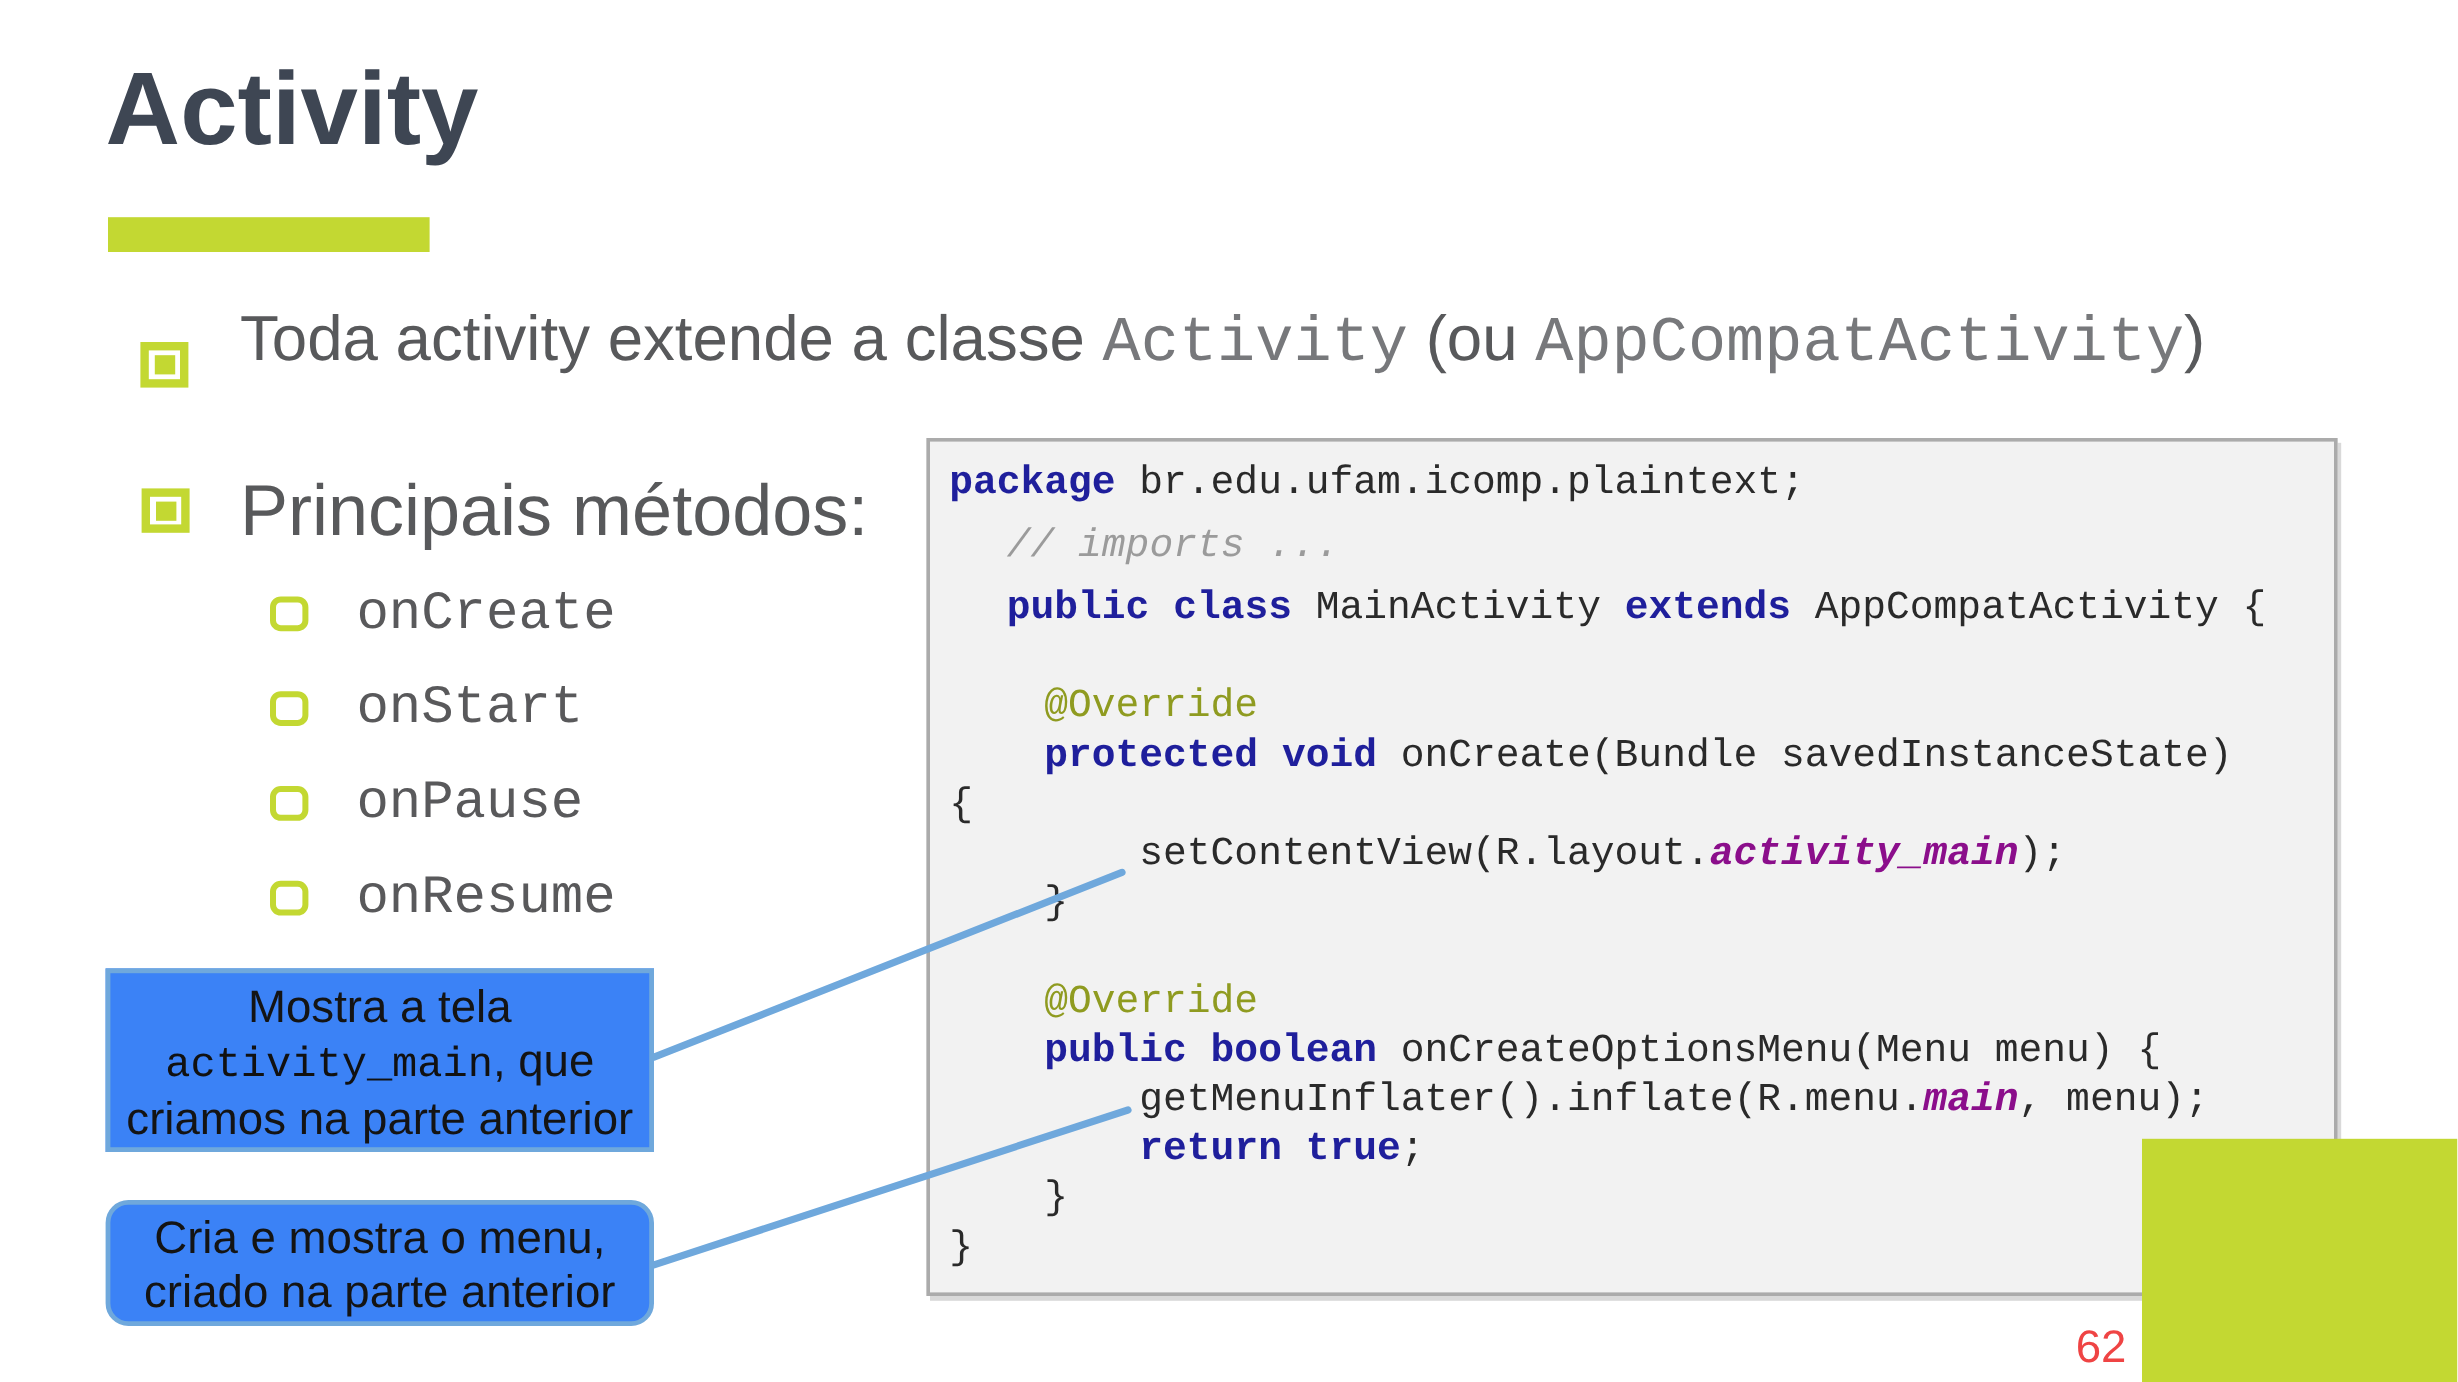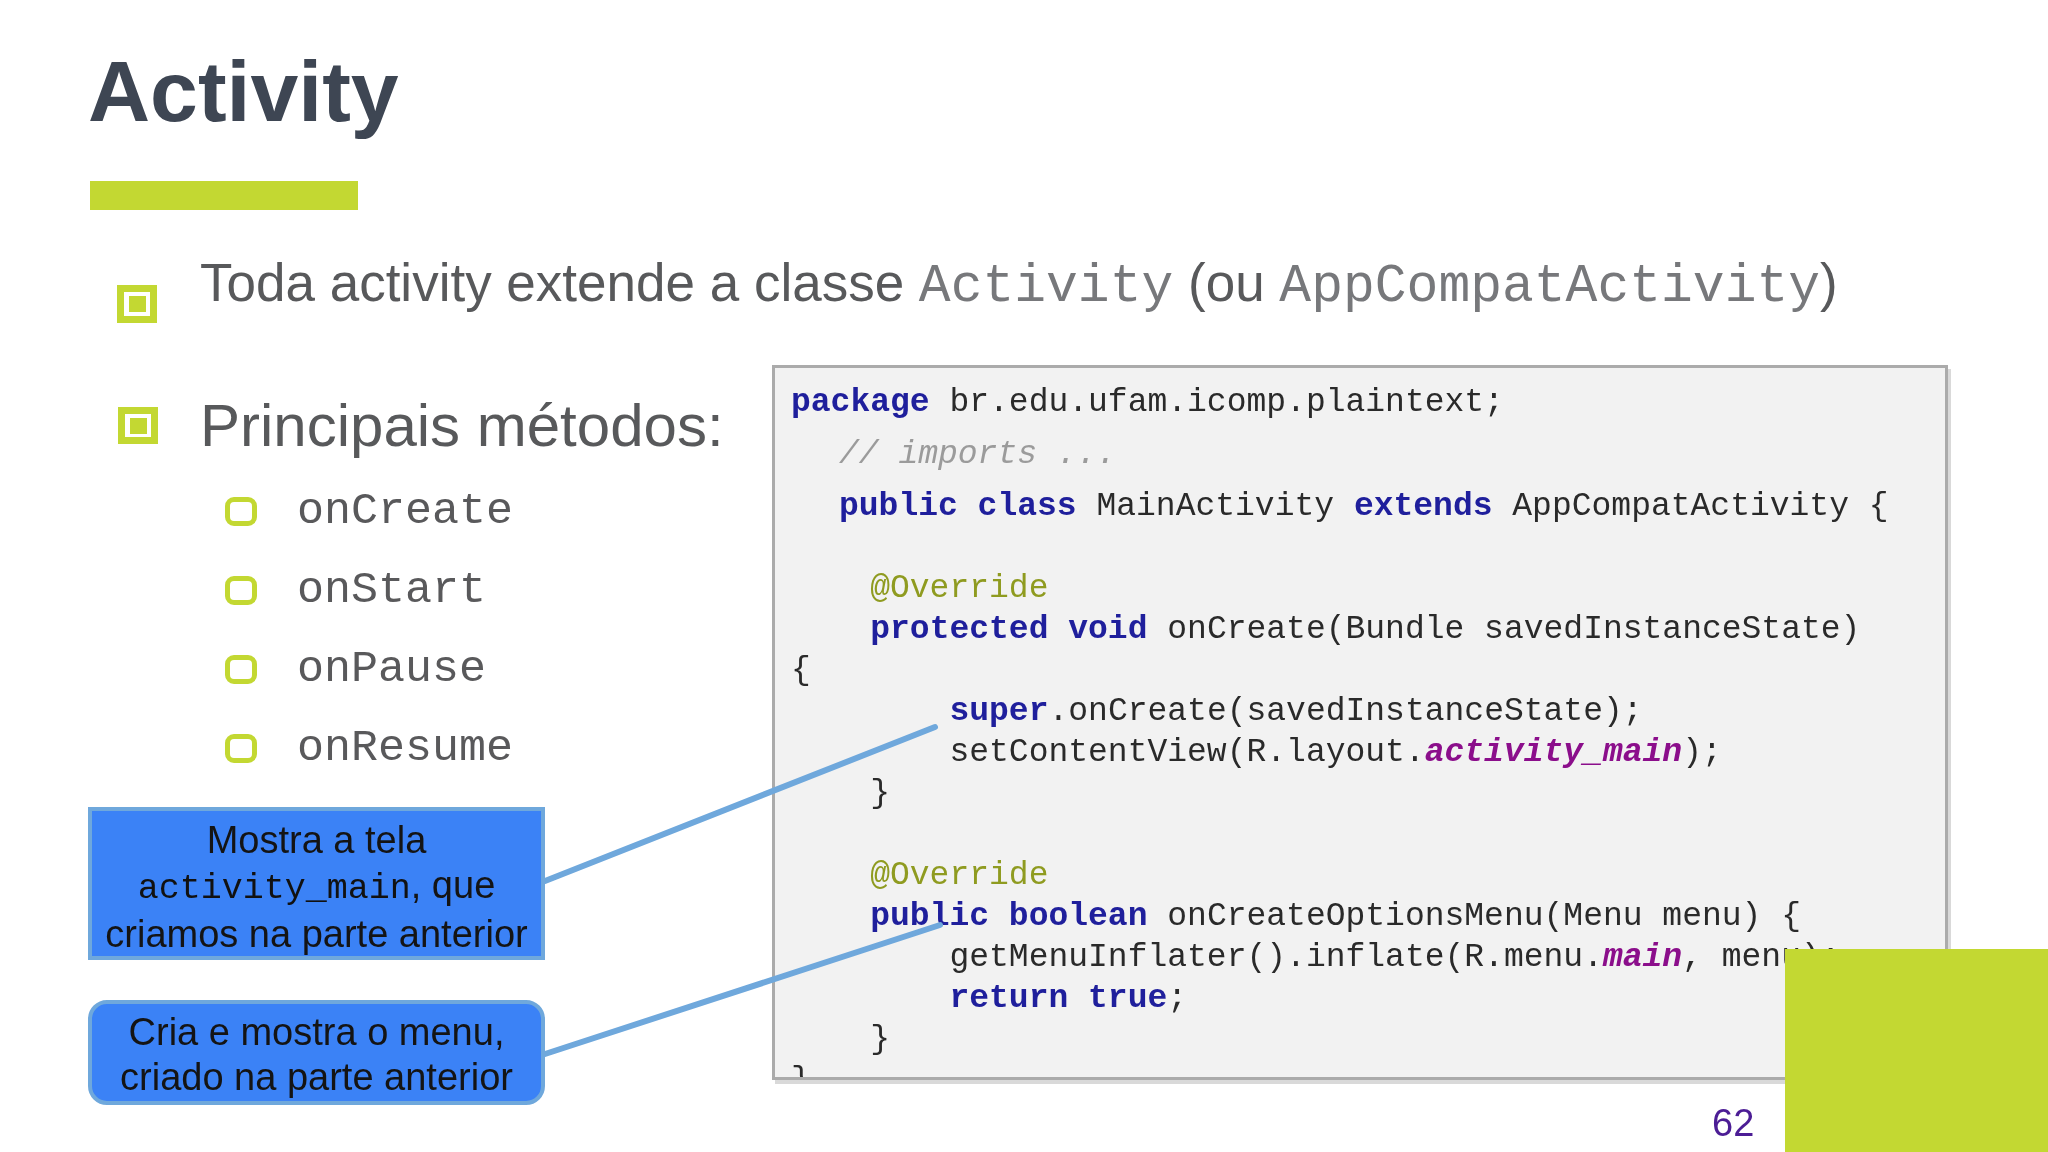--- a/index.html
+++ b/index.html
@@ -50,22 +50,22 @@
   
   .callout{position:absolute;box-sizing:border-box;width:457px;border:4px solid #6fa8dc;
            background:#3b82f6;text-align:center;color:#141414;font-size:38px;line-height:45px;z-index:3;}
   .callout .seg-sans{color:#141414;}
   .callout .seg-mono{font-family:"Liberation Mono",monospace;font-size:35px;color:#111111;}
   .callout1{left:88px;top:807px;height:153px;padding-top:7px;}
   .callout2{left:88px;top:1000px;height:105px;padding-top:6px;border-radius:19px;}
 
   
   .corner-square{position:absolute;left:1785px;top:949px;width:263px;height:203px;z-index:4;}
-  .page-number{position:absolute;left:1712px;top:1102px;width:60px;
-               font-size:38px;color:#4c1d95;z-index:5;}
+  .page-number{position:absolute;left:1712px;top:1102px;width:60px;text-align:right;
+               font-size:38px;color:#ef4444;z-index:5;}
 </style>
 </head>
 <body>
 
 <div class="slide">
 
   <div class="title">Activity</div>
   <div class="accent-bar" style="background: rgb(195, 216, 50);"></div>
 
   <div class="bullet-icon b1-icon">
@@ -102,21 +102,20 @@
     </div>
 
   <div class="codeblock">
       <div class="code-line"><span class="c-kw">package</span><span class="c-pl"> br.edu.ufam.icomp.plaintext;</span></div>
       <div class="code-line gap"><span class="c-cm">// imports ...</span></div>
       <div class="code-line gap"><span class="c-kw">public class</span><span class="c-pl"> MainActivity </span><span class="c-kw">extends</span><span class="c-pl"> AppCompatActivity {</span></div>
       <div class="code-line"> </div>
       <div class="code-line"><span class="c-an">    @Override</span></div>
       <div class="code-line"><span class="c-pl">    </span><span class="c-kw">protected void</span><span class="c-pl"> onCreate(Bundle savedInstanceState)</span></div>
       <div class="code-line"><span class="c-pl">{</span></div>
-      <div class="code-line"><span class="c-pl">        </span><span class="c-kw">super</span><span class="c-pl">.onCreate(savedInstanceState);</span></div>
       <div class="code-line"><span class="c-pl">        setContentView(R.layout.</span><span class="c-res">activity_main</span><span class="c-pl">);</span></div>
       <div class="code-line"><span class="c-pl">    }</span></div>
       <div class="code-line"> </div>
       <div class="code-line"><span class="c-an">    @Override</span></div>
       <div class="code-line"><span class="c-pl">    </span><span class="c-kw">public boolean</span><span class="c-pl"> onCreateOptionsMenu(Menu menu) {</span></div>
       <div class="code-line"><span class="c-pl">        getMenuInflater().inflate(R.menu.</span><span class="c-res">main</span><span class="c-pl">, menu);</span></div>
       <div class="code-line"><span class="c-pl">        </span><span class="c-kw">return true</span><span class="c-pl">;</span></div>
       <div class="code-line"><span class="c-pl">    }</span></div>
       <div class="code-line"><span class="c-pl">}</span></div>
     </div>

